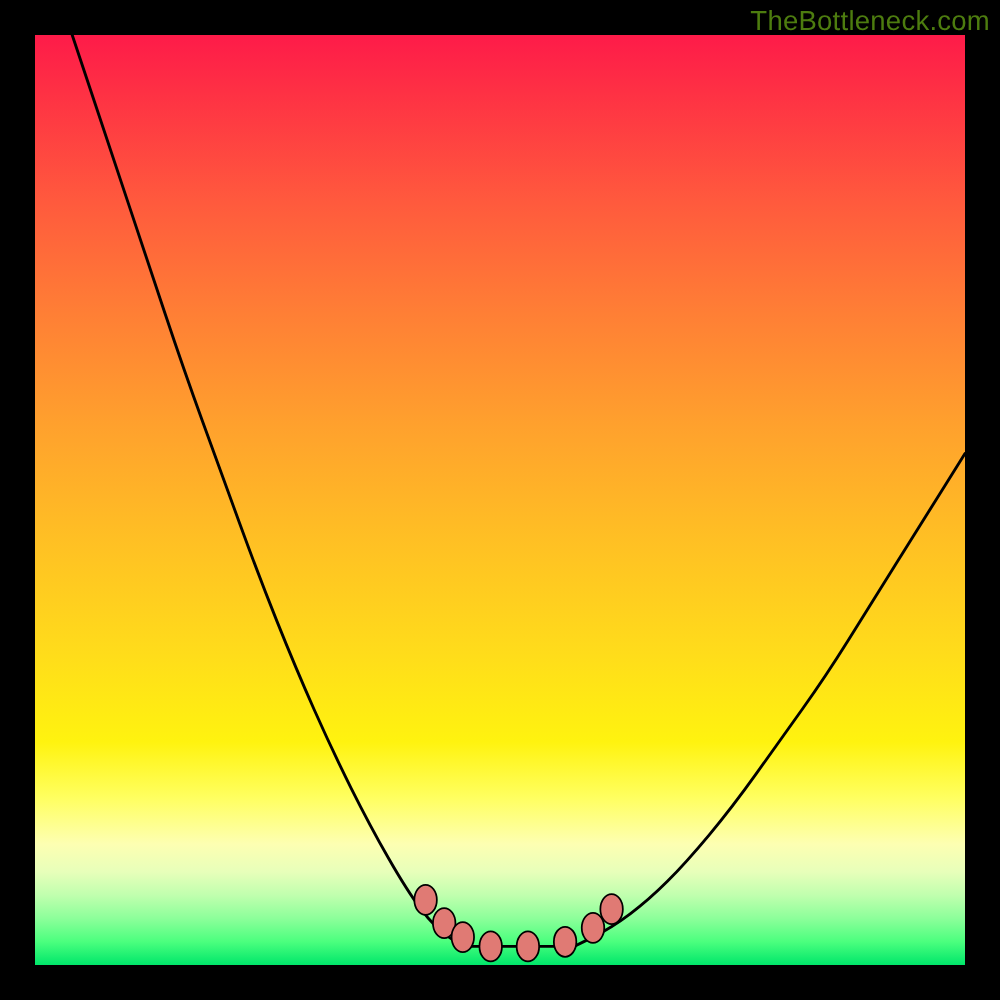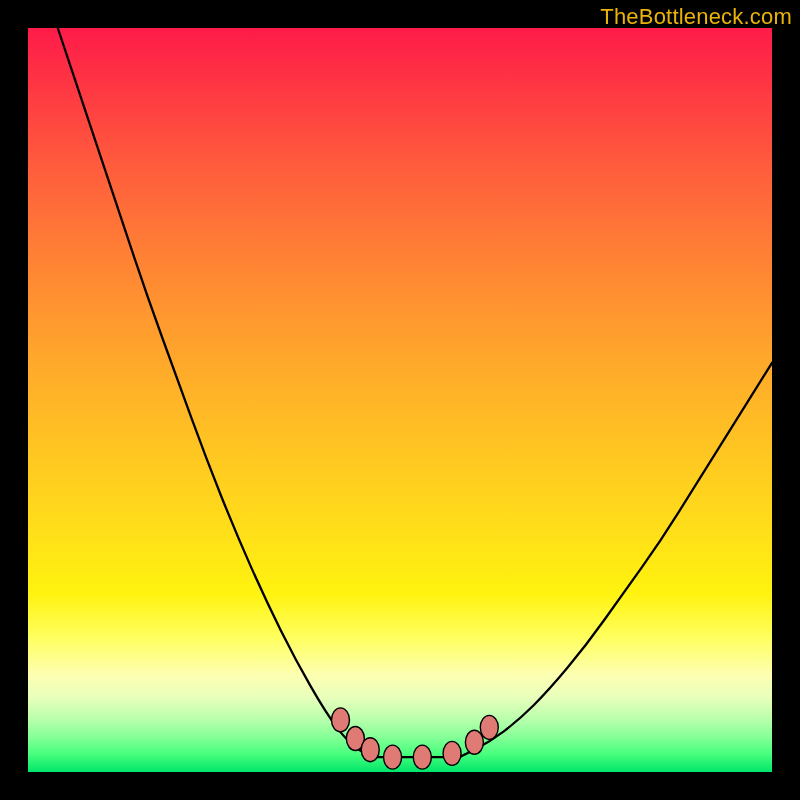--- a/index.html
+++ b/index.html
@@ -42,21 +42,21 @@
       #c0ffae 92.5%,
       #8cff9a 95%,
       #4bff7e 97.5%,
       #00e66a 100%
     );
   }
   .watermark {
     position: absolute;
     top: 4px;
     right: 8px;
-    color: #eab308;
+    color: #4d7c0f;
     font-size: 22px;
     letter-spacing: 0.2px;
     font-weight: 400;
     user-select: none;
   }
   svg.curve {
     position: absolute;
     top: 0;
     left: 0;
     width: 744px;

